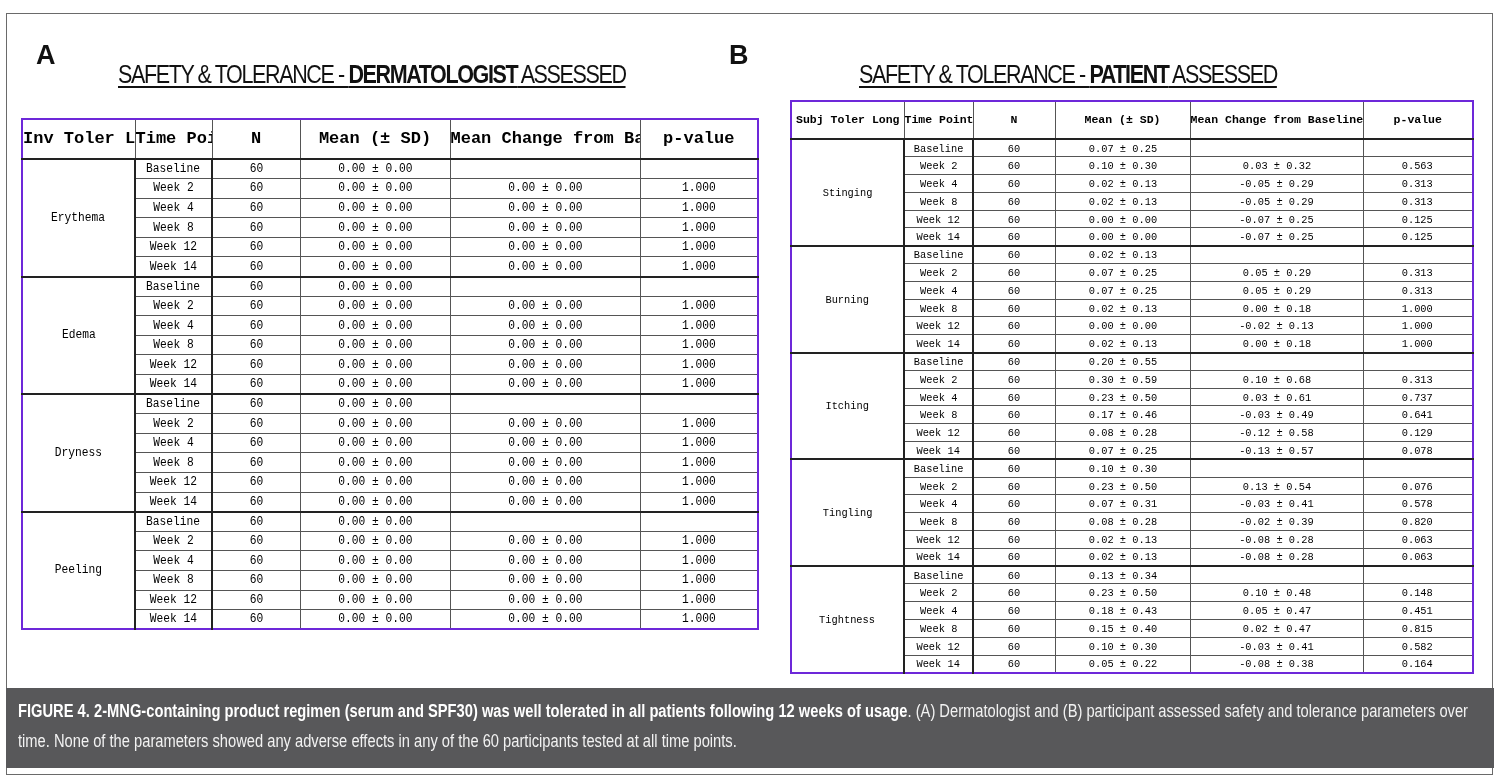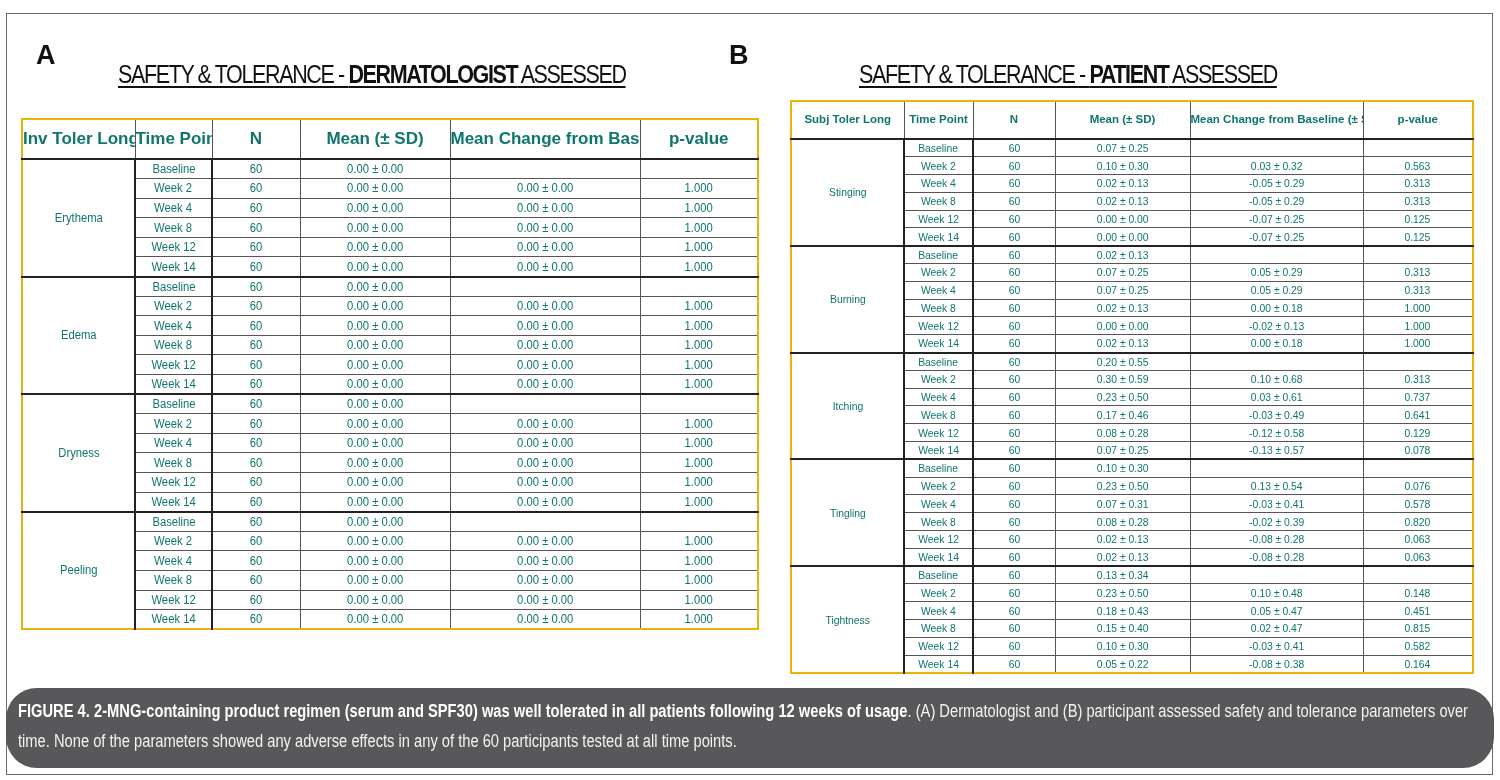--- a/index.html
+++ b/index.html
@@ -22,22 +22,22 @@
     position: absolute; font-family: "Liberation Sans Narrow", "Liberation Sans", sans-serif;
     font-size: 25px; letter-spacing: -1.6px; text-decoration: underline; text-underline-offset: 3px;
     color: #111; white-space: nowrap; transform: scaleX(0.86); transform-origin: left top;
   }
   .panel-title b { font-weight: bold; }
   #title-a { left: 118px; top: 60px; }
   #title-b { left: 859px; top: 60px; }
 
   table.tol {
     position: absolute; border-collapse: collapse; table-layout: fixed;
-    font-family: Liberation Sans, sans-serif; color: #0f766e;
-    border: 2px solid #eab308;
+    font-family: Liberation Mono, monospace; color: #000000;
+    border: 2px solid #6d28d9;
   }
   table.tol td, table.tol th {
     border: 1px solid #555; text-align: center; vertical-align: middle;
     white-space: nowrap; overflow: hidden; padding: 0;
   }
   table.tol th { font-weight: bold; line-height: 1.2; }
   table.tol tr.group-start td { border-top: 2.5px solid #222; }
   table.tol td.param { border-right: 2px solid #222; }
   table.tol td.tp { border-right: 2px solid #222; }
 
@@ -48,21 +48,21 @@
   #table-b { left: 790px; top: 100px; width: 682px; }
   #table-b th { height: 38px; font-size: 11.5px; }
   #table-b td { height: 17.8px; font-size: 11.5px; }
 
   .cond { display: inline-block; transform: scaleX(0.9); }
 
   #caption-bar {
     position: absolute; left: 6px; top: 688px; width: 1488px; height: 80px;
     background: #58585a; color: #f2f2f2; padding: 8px 12px 0 12px;
     font-family: "Liberation Sans Narrow", "Liberation Sans", sans-serif;
-    font-size: 17.5px; line-height: 30px; border-radius: 31px;
+    font-size: 17.5px; line-height: 30px;
   }
   #caption-bar .cap-inner { transform: scaleX(0.84); transform-origin: left top; width: 119%; }
   #caption-bar b { font-weight: bold; color: #ffffff; }
 </style>
 </head>
 <body>
 
 <div id="figure-frame"></div>
 
 <div id="letter-a" class="panel-letter">A</div>

